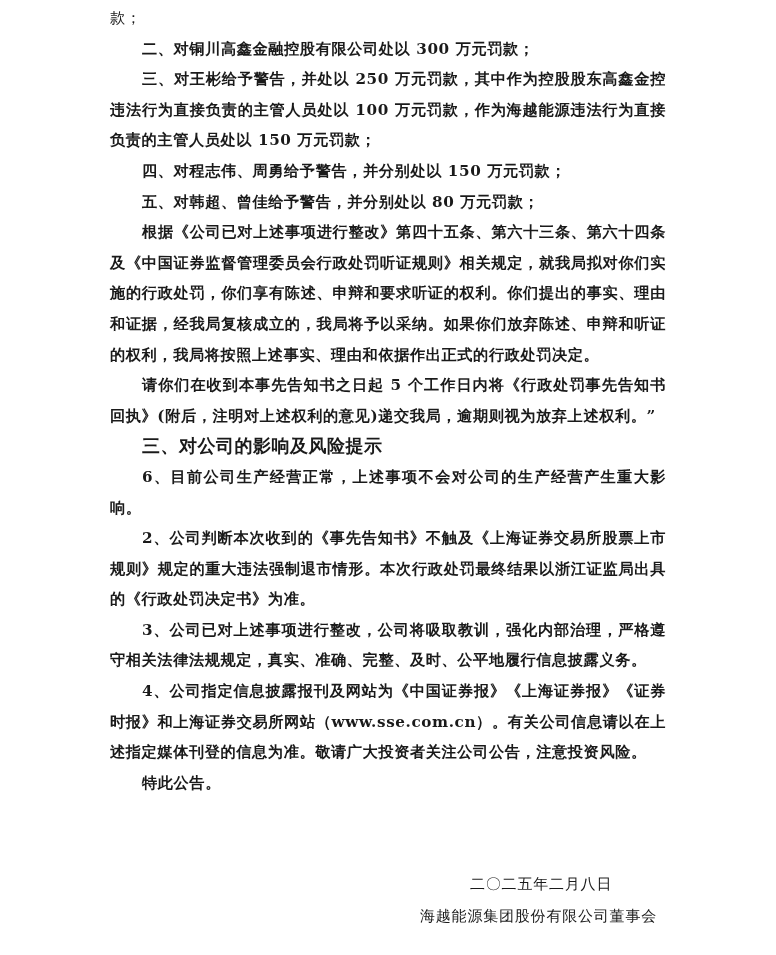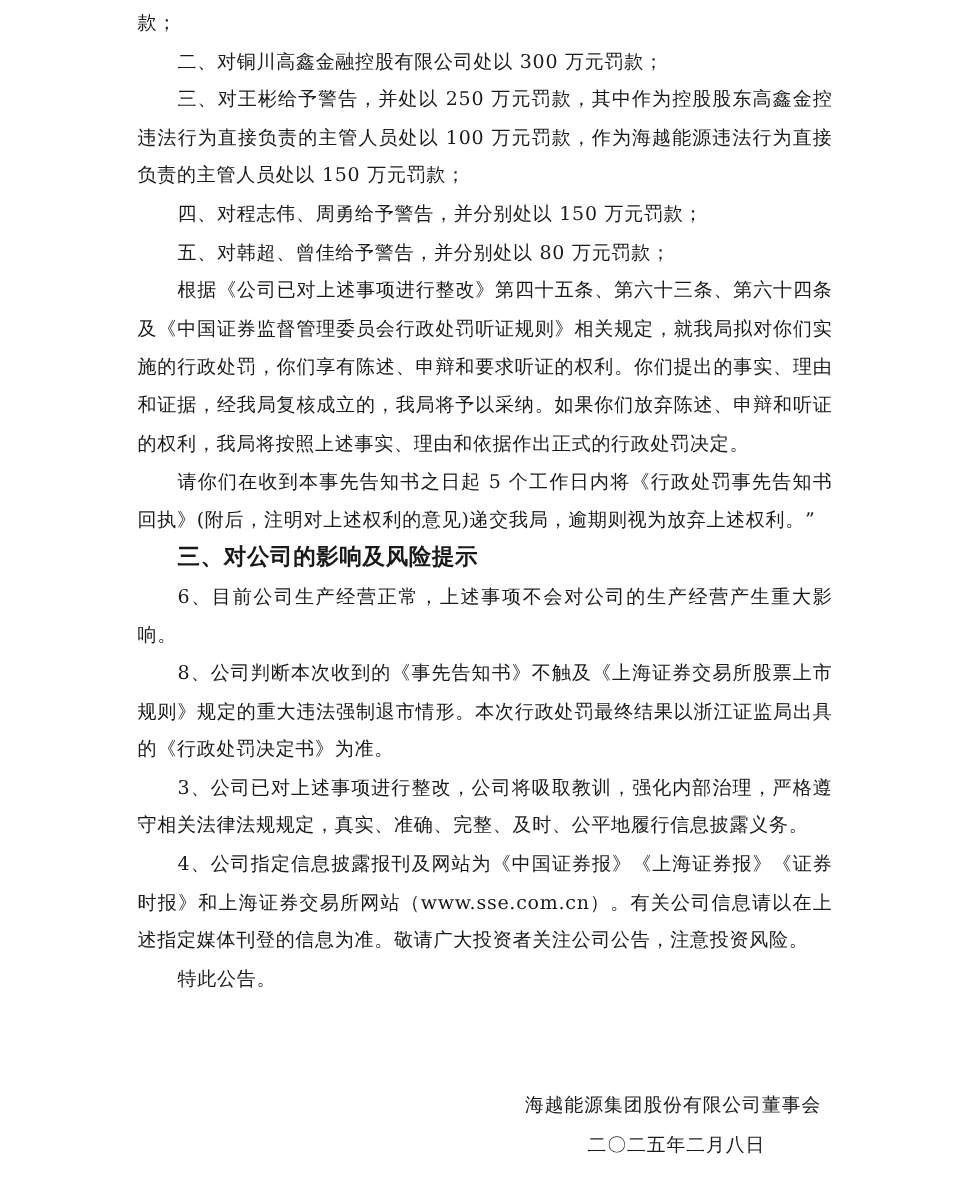--- a/index.html
+++ b/index.html
@@ -1,41 +1,41 @@
 <!DOCTYPE html>
 <html><head>
 <meta charset="utf-8">
 <style>
   html, body { margin: 0; padding: 0; background: #ffffff; }
   body { width: 776px; height: 955px; position: relative; overflow: hidden;
          font-family: "DejaVu Serif", "Liberation Serif", serif; color: #1a1a1a; }
   .page { position: absolute; left: 110px; top: 3px; width: 556px; }
   .p { font-size: 15.2px; line-height: 30.6px; margin: 0; text-align: justify;
        text-align-last: left; letter-spacing: 0.6px; white-space: normal; }
-  .indent { text-indent: 32px; }
+  .indent { text-indent: 32px; font-weight: bold; }
   .heading { font-family: "DejaVu Sans", "Liberation Sans", sans-serif; font-weight: bold; font-size: 18px; letter-spacing: 0.5px; }
   .signature { position: absolute; left: 420px; top: 868px; width: 260px; }
   .sig-line { font-size: 15px; line-height: 32px; margin: 0; letter-spacing: 0.8px; }
   .sig-date { padding-left: 50px; }
 </style>
 </head>
 <body>
 
 <div class="page">
   <p class="p">款；</p>
   <p class="p indent">二、对铜川高鑫金融控股有限公司处以 300 万元罚款；</p>
   <p class="p indent">三、对王彬给予警告，并处以 250 万元罚款，其中作为控股股东高鑫金控违法行为直接负责的主管人员处以 100 万元罚款，作为海越能源违法行为直接负责的主管人员处以 150 万元罚款；</p>
   <p class="p indent">四、对程志伟、周勇给予警告，并分别处以 150 万元罚款；</p>
   <p class="p indent">五、对韩超、曾佳给予警告，并分别处以 80 万元罚款；</p>
   <p class="p indent">根据《公司已对上述事项进行整改》第四十五条、第六十三条、第六十四条及《中国证券监督管理委员会行政处罚听证规则》相关规定，就我局拟对你们实施的行政处罚，你们享有陈述、申辩和要求听证的权利。你们提出的事实、理由和证据，经我局复核成立的，我局将予以采纳。如果你们放弃陈述、申辩和听证的权利，我局将按照上述事实、理由和依据作出正式的行政处罚决定。</p>
   <p class="p indent">请你们在收到本事先告知书之日起 5 个工作日内将《行政处罚事先告知书回执》(附后，注明对上述权利的意见)递交我局，逾期则视为放弃上述权利。”</p>
   <p class="p indent heading">三、对公司的影响及风险提示</p>
   <p class="p indent">6、目前公司生产经营正常，上述事项不会对公司的生产经营产生重大影响。</p>
-  <p class="p indent">8、公司判断本次收到的《事先告知书》不触及《上海证券交易所股票上市规则》规定的重大违法强制退市情形。本次行政处罚最终结果以浙江证监局出具的《行政处罚决定书》为准。</p>
+  <p class="p indent">2、公司判断本次收到的《事先告知书》不触及《上海证券交易所股票上市规则》规定的重大违法强制退市情形。本次行政处罚最终结果以浙江证监局出具的《行政处罚决定书》为准。</p>
   <p class="p indent">3、公司已对上述事项进行整改，公司将吸取教训，强化内部治理，严格遵守相关法律法规规定，真实、准确、完整、及时、公平地履行信息披露义务。</p>
   <p class="p indent">4、公司指定信息披露报刊及网站为《中国证券报》《上海证券报》《证券时报》和上海证券交易所网站（www.sse.com.cn）。有关公司信息请以在上述指定媒体刊登的信息为准。敬请广大投资者关注公司公告，注意投资风险。</p>
   <p class="p indent">特此公告。</p>
 </div>
 
 <div class="signature">
+  <p class="sig-line sig-date">二〇二五年二月八日</p>
   <p class="sig-line">海越能源集团股份有限公司董事会</p>
-  <p class="sig-line sig-date">二〇二五年二月八日</p>
 </div>
 
 </body></html>

